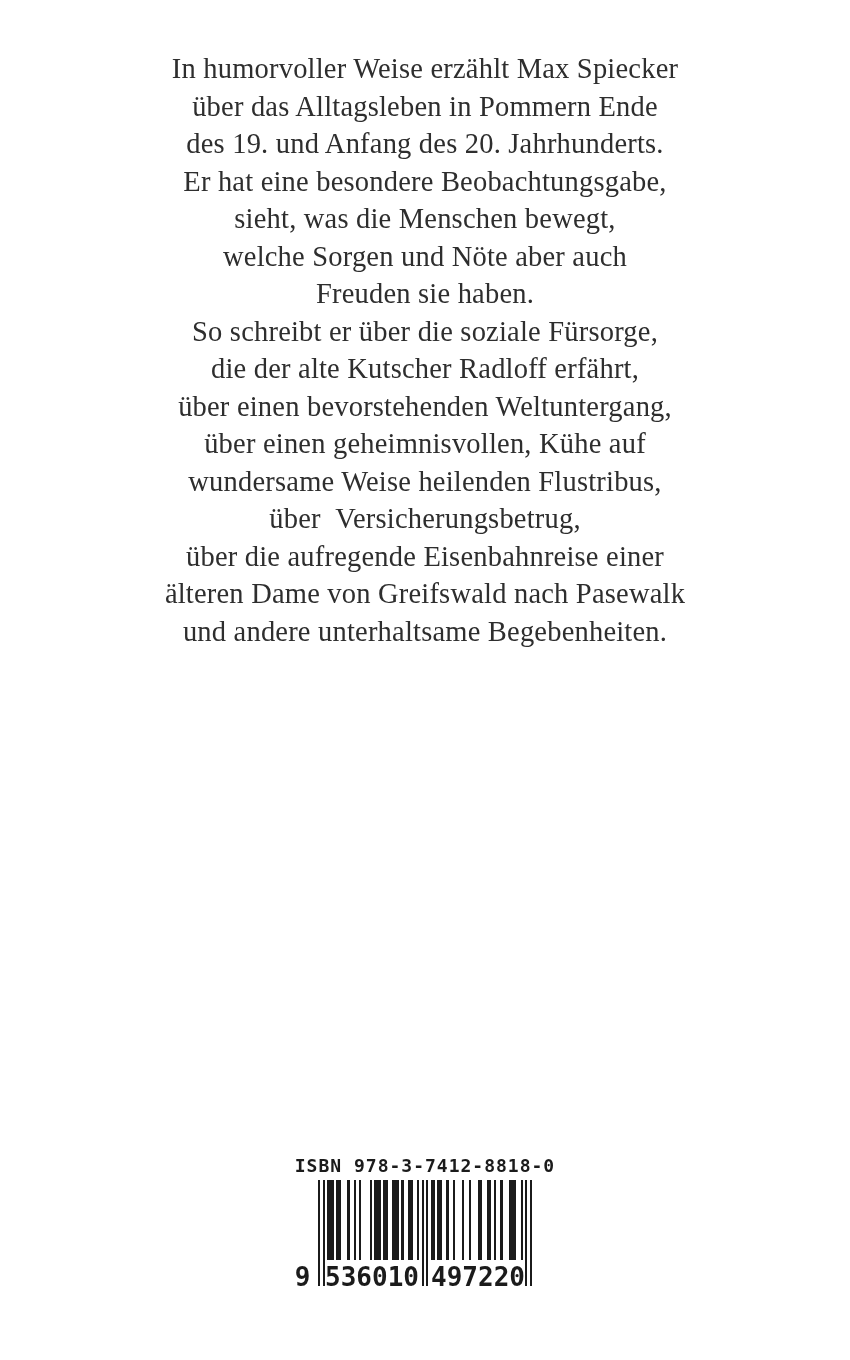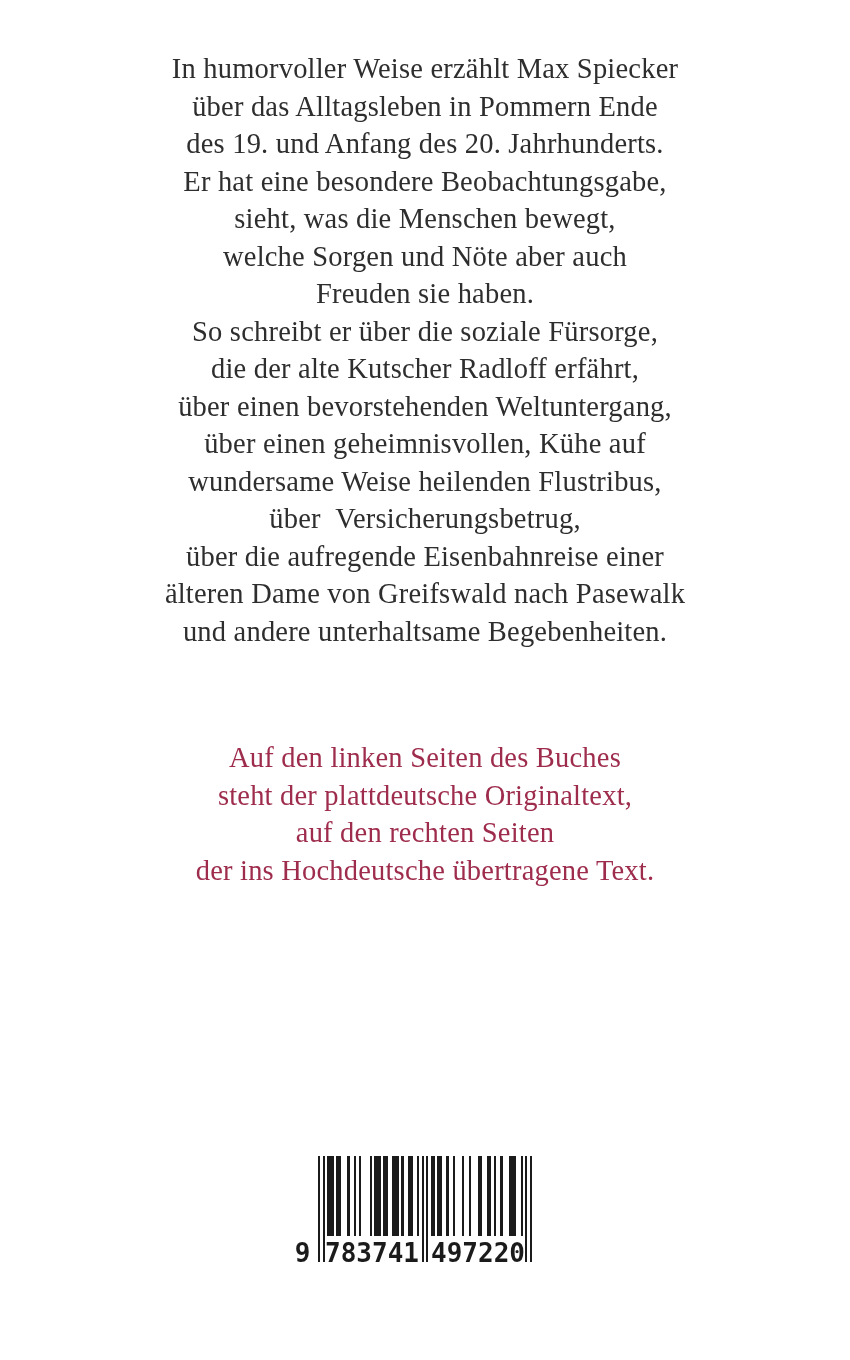--- a/index.html
+++ b/index.html
@@ -87,26 +87,23 @@
 So schreibt er über die soziale Fürsorge,
 die der alte Kutscher Radloff erfährt,
 über einen bevorstehenden Weltuntergang,
 über einen geheimnisvollen, Kühe auf
 wundersame Weise heilenden Flustribus,
 über &nbsp;Versicherungsbetrug,
 über die aufregende Eisenbahnreise einer
 älteren Dame von Greifswald nach Pasewalk
 und andere unterhaltsame Begebenheiten.</div>
 
-  <div class="note" style="color: rgb(158, 44, 76);">Auf den linken Seiten des Buches
-steht der plattdeutsche Originaltext,
-auf den rechten Seiten
-der ins Hochdeutsche übertragene Text.</div>
 
   <div class="barcode" style="color: rgb(27, 27, 27);">
+    <div class="isbn-label">ISBN 978-3-7412-8818-0</div>
     <div class="bars">
         <div class="bar guard" style="left: 211.5px;"></div>
         <div class="bar guard" style="left: 207px;"></div>
         <div class="bar" style="left: 202.5px;"></div>
         <div class="bar" style="left: 195.75px;"></div>
         <div class="bar" style="left: 193.5px;"></div>
         <div class="bar" style="left: 191.25px;"></div>
         <div class="bar" style="left: 182.25px;"></div>
         <div class="bar" style="left: 175.5px;"></div>
         <div class="bar" style="left: 171px;"></div>
@@ -140,18 +137,18 @@
         <div class="bar" style="left: 36px;"></div>
         <div class="bar" style="left: 29.25px;"></div>
         <div class="bar" style="left: 20.25px;"></div>
         <div class="bar" style="left: 18px;"></div>
         <div class="bar" style="left: 13.5px;"></div>
         <div class="bar" style="left: 11.25px;"></div>
         <div class="bar" style="left: 9px;"></div>
         <div class="bar guard" style="left: 4.5px;"></div>
         <div class="bar guard" style="left: 0px;"></div>
       <span class="digit-prefix">9</span>
-      <span class="digit-group1">783741</span>
+      <span class="digit-group1">536010</span>
       <span class="digit-group2">497220</span>
     </div>
   </div>
 
 </div>
 
 </body></html>

